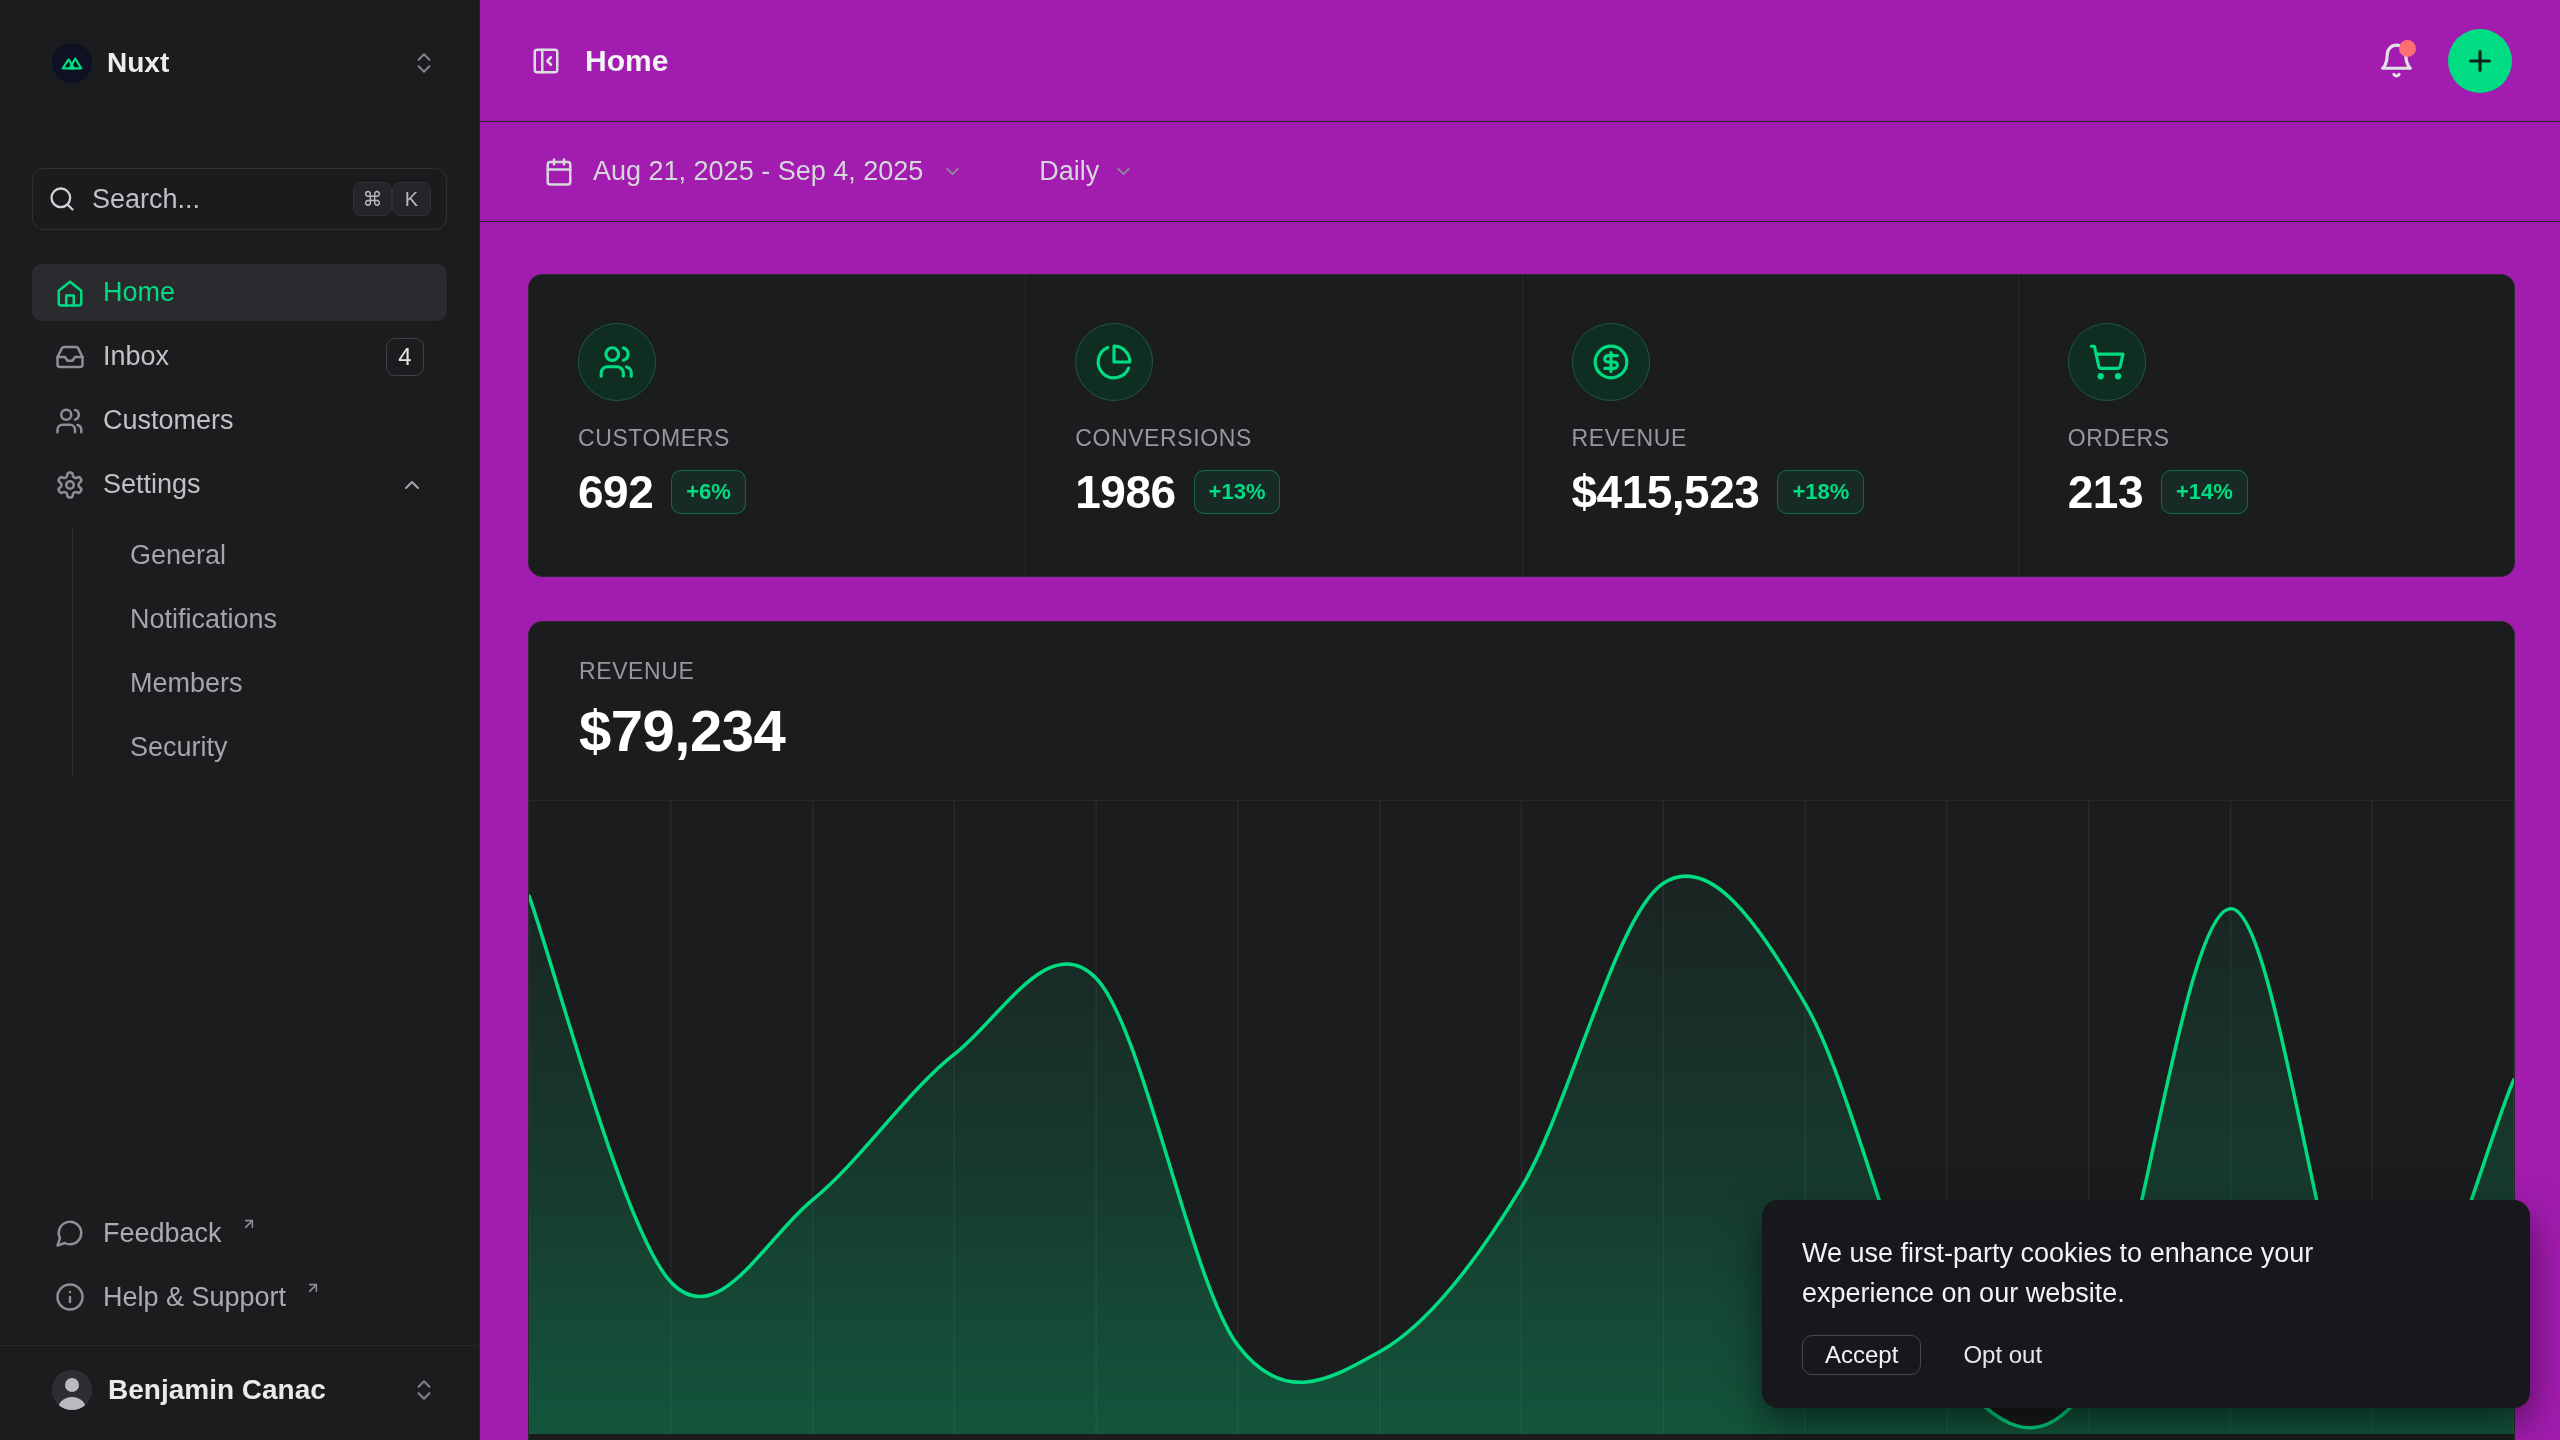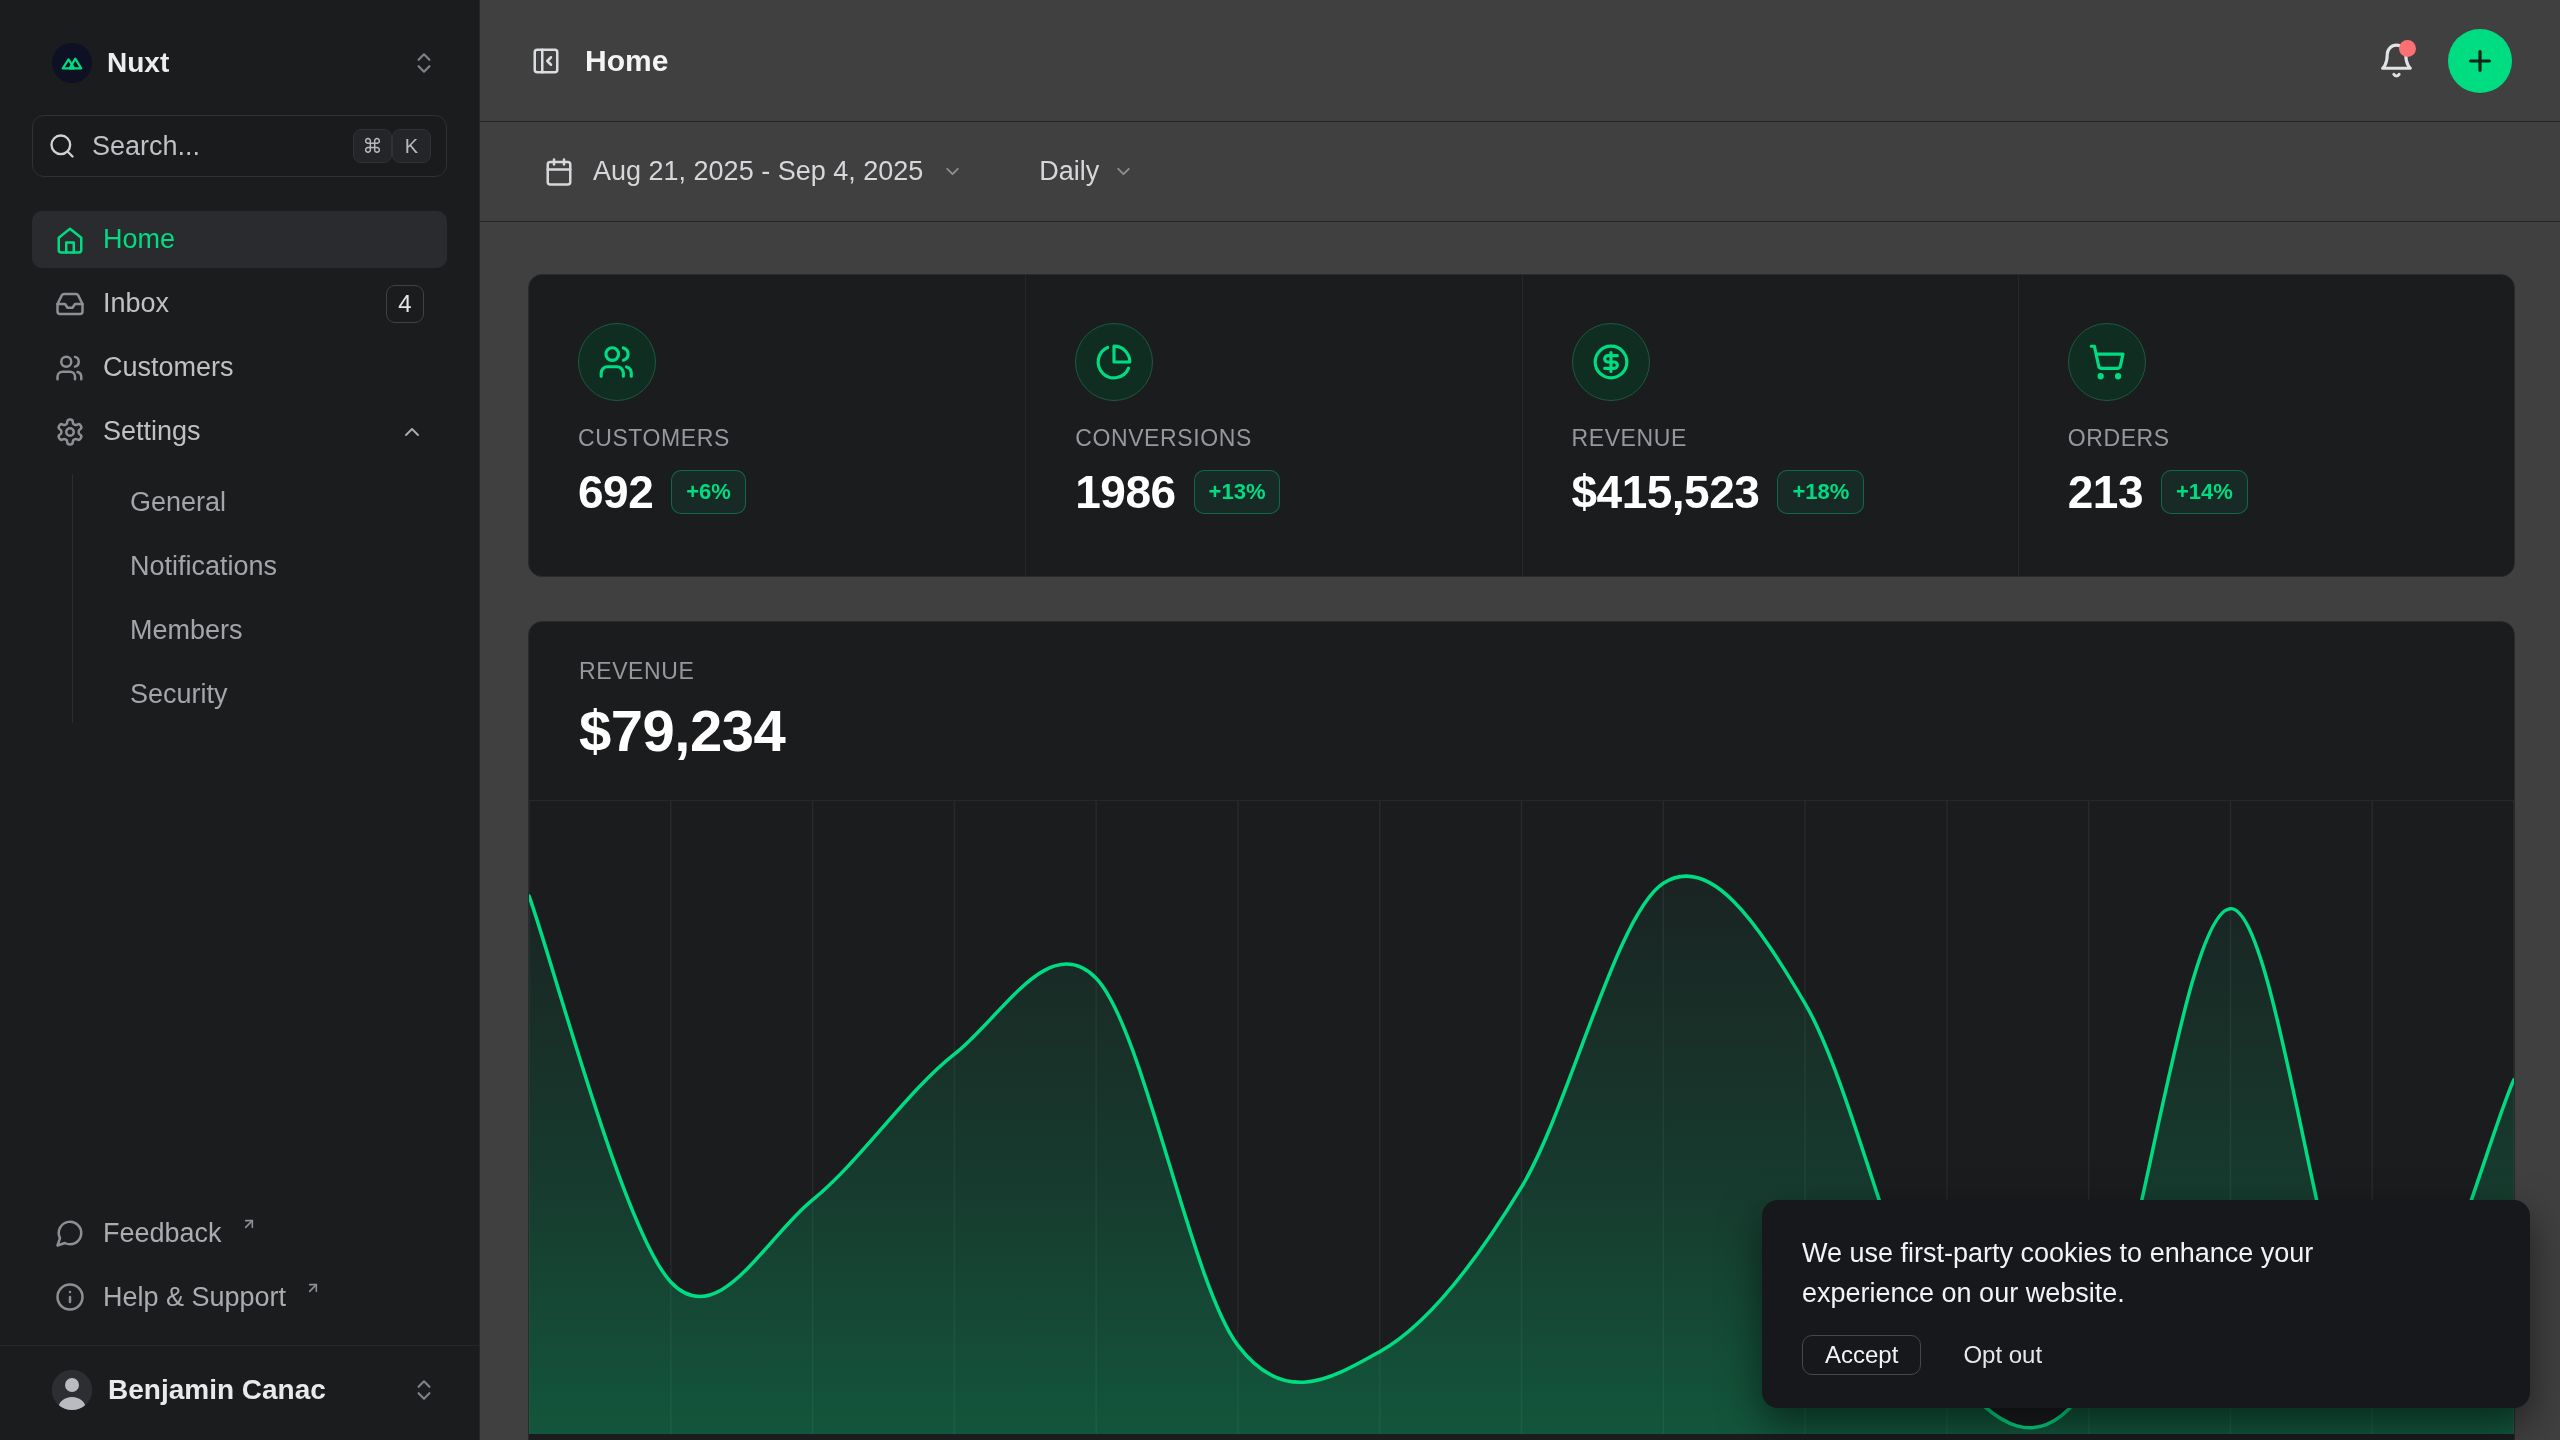--- a/index.html
+++ b/index.html
@@ -1,20 +1,20 @@
 <!DOCTYPE html>
 <html><head>
 <meta charset="utf-8">
 <style>
   * { margin:0; padding:0; box-sizing:border-box; }
   html,body { background:#0e0f10; }
   body { font-family:"Liberation Sans", sans-serif; }
   #app {
     position:relative; width:2560px; height:1440px;
-    background:#404040; overflow:hidden; color:#eceded;
+    background:#a21caf; overflow:hidden; color:#eceded;
   }
   svg { display:block; }
 
   
   .sidebar {
     position:absolute; left:0; top:0; bottom:0; width:480px;
     background:#1b1c1e; border-right:1px solid #26272b;
     display:flex; flex-direction:column; padding:0 32px;
   }
   .team-row {
@@ -23,21 +23,21 @@
   }
   .logo-circle {
     width:40px; height:40px; border-radius:50%; background:#0e1024;
     display:grid; place-items:center; flex:none;
   }
   .logo-circle svg { width:26px; height:26px; color:#00dc82; }
   .team-name { flex:1; font-size:28px; font-weight:600; color:#ededee; }
   .chevrons-icon { width:26px; height:26px; color:#7f8187; flex:none; }
 
   .search-box {
-    margin-top:27px; height:62px; border:1px solid #2f3135; border-radius:12px;
+    margin-top:80px; height:62px; border:1px solid #2f3135; border-radius:12px;
     background:#1a1b1d; display:flex; align-items:center; gap:16px; padding:0 15px;
     cursor:text;
   }
   .search-box svg { width:28px; height:28px; color:#cfd1d5; flex:none; }
   .search-box input {
     flex:1; min-width:0; background:transparent; border:none; outline:none;
     font-family:inherit; font-size:27px; color:#d6d7da;
   }
   .search-box input::placeholder { color:#bfc1c5; opacity:1; }
   .kbd {

